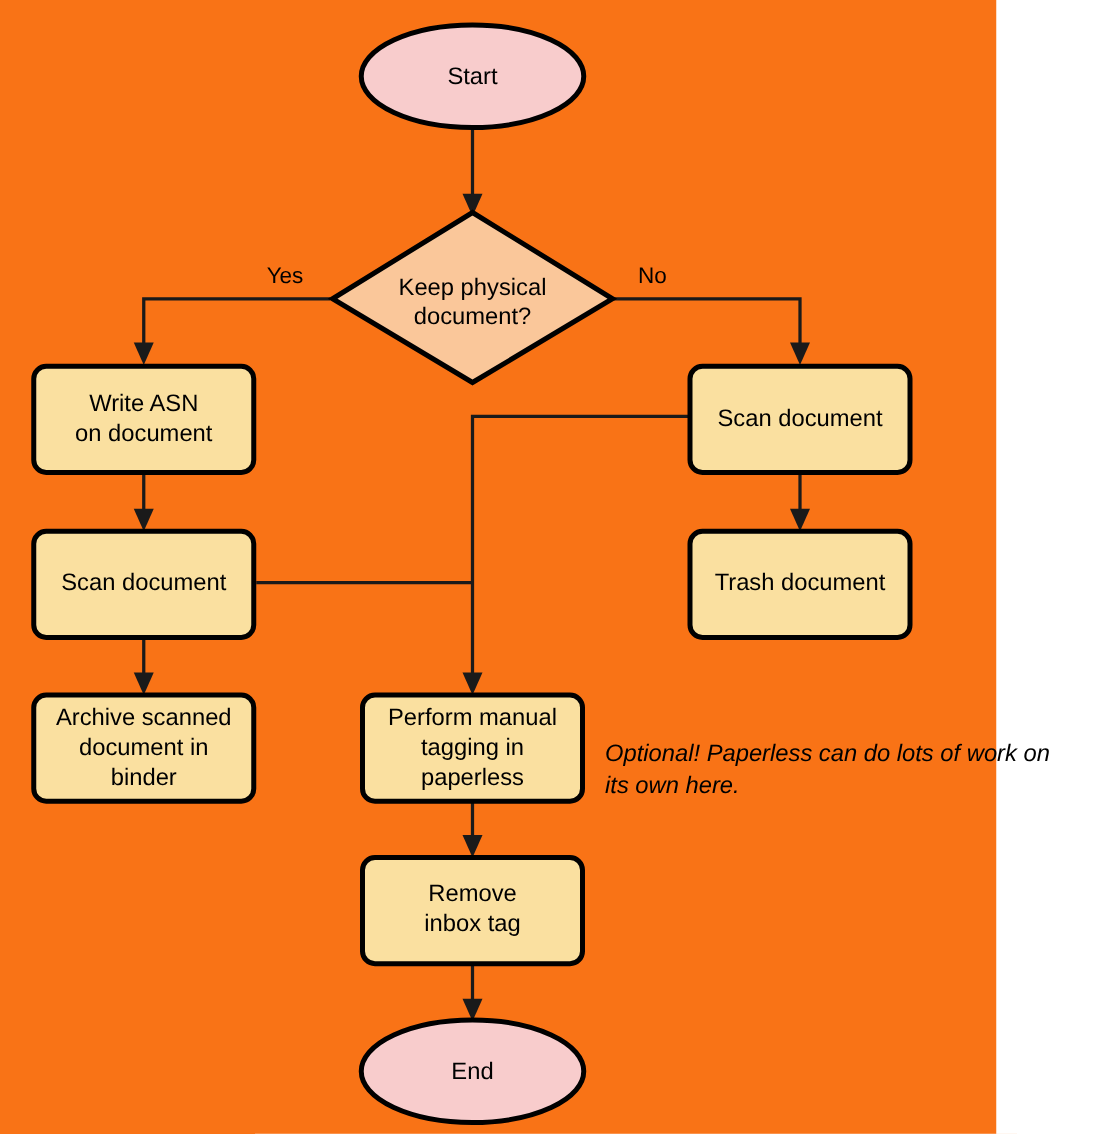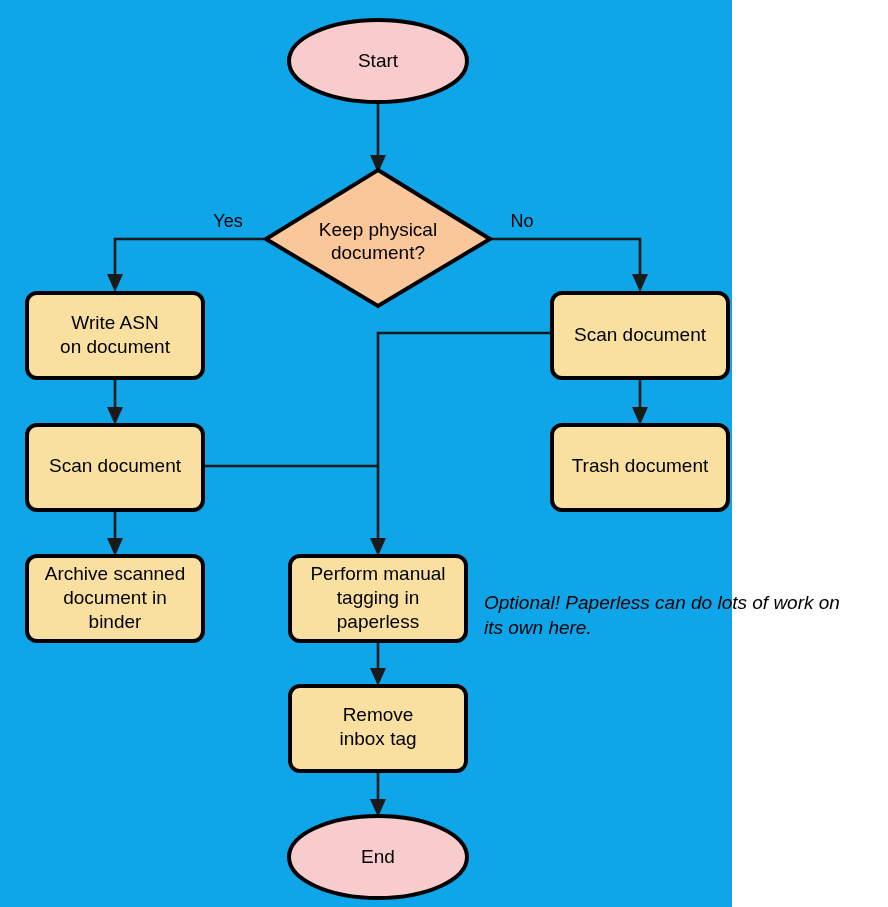--- a/index.html
+++ b/index.html
@@ -10,23 +10,23 @@
   }
   body {
     font-family: "Liberation Sans", sans-serif;
     width: 888px;
     height: 907px;
     position: relative;
     overflow: hidden;
   }
   #flowchart-root {
     position: relative;
-    width: 732px;
+    width: 797px;
     height: 907px;
-    background: #0ea5e9;
+    background: #f97316;
   }
   svg#flow-svg {
     position: absolute;
     left: 0;
     top: 0;
     width: 888px;
     height: 907px;
   }
   .node-label {
     font-family: "Liberation Sans", sans-serif;

